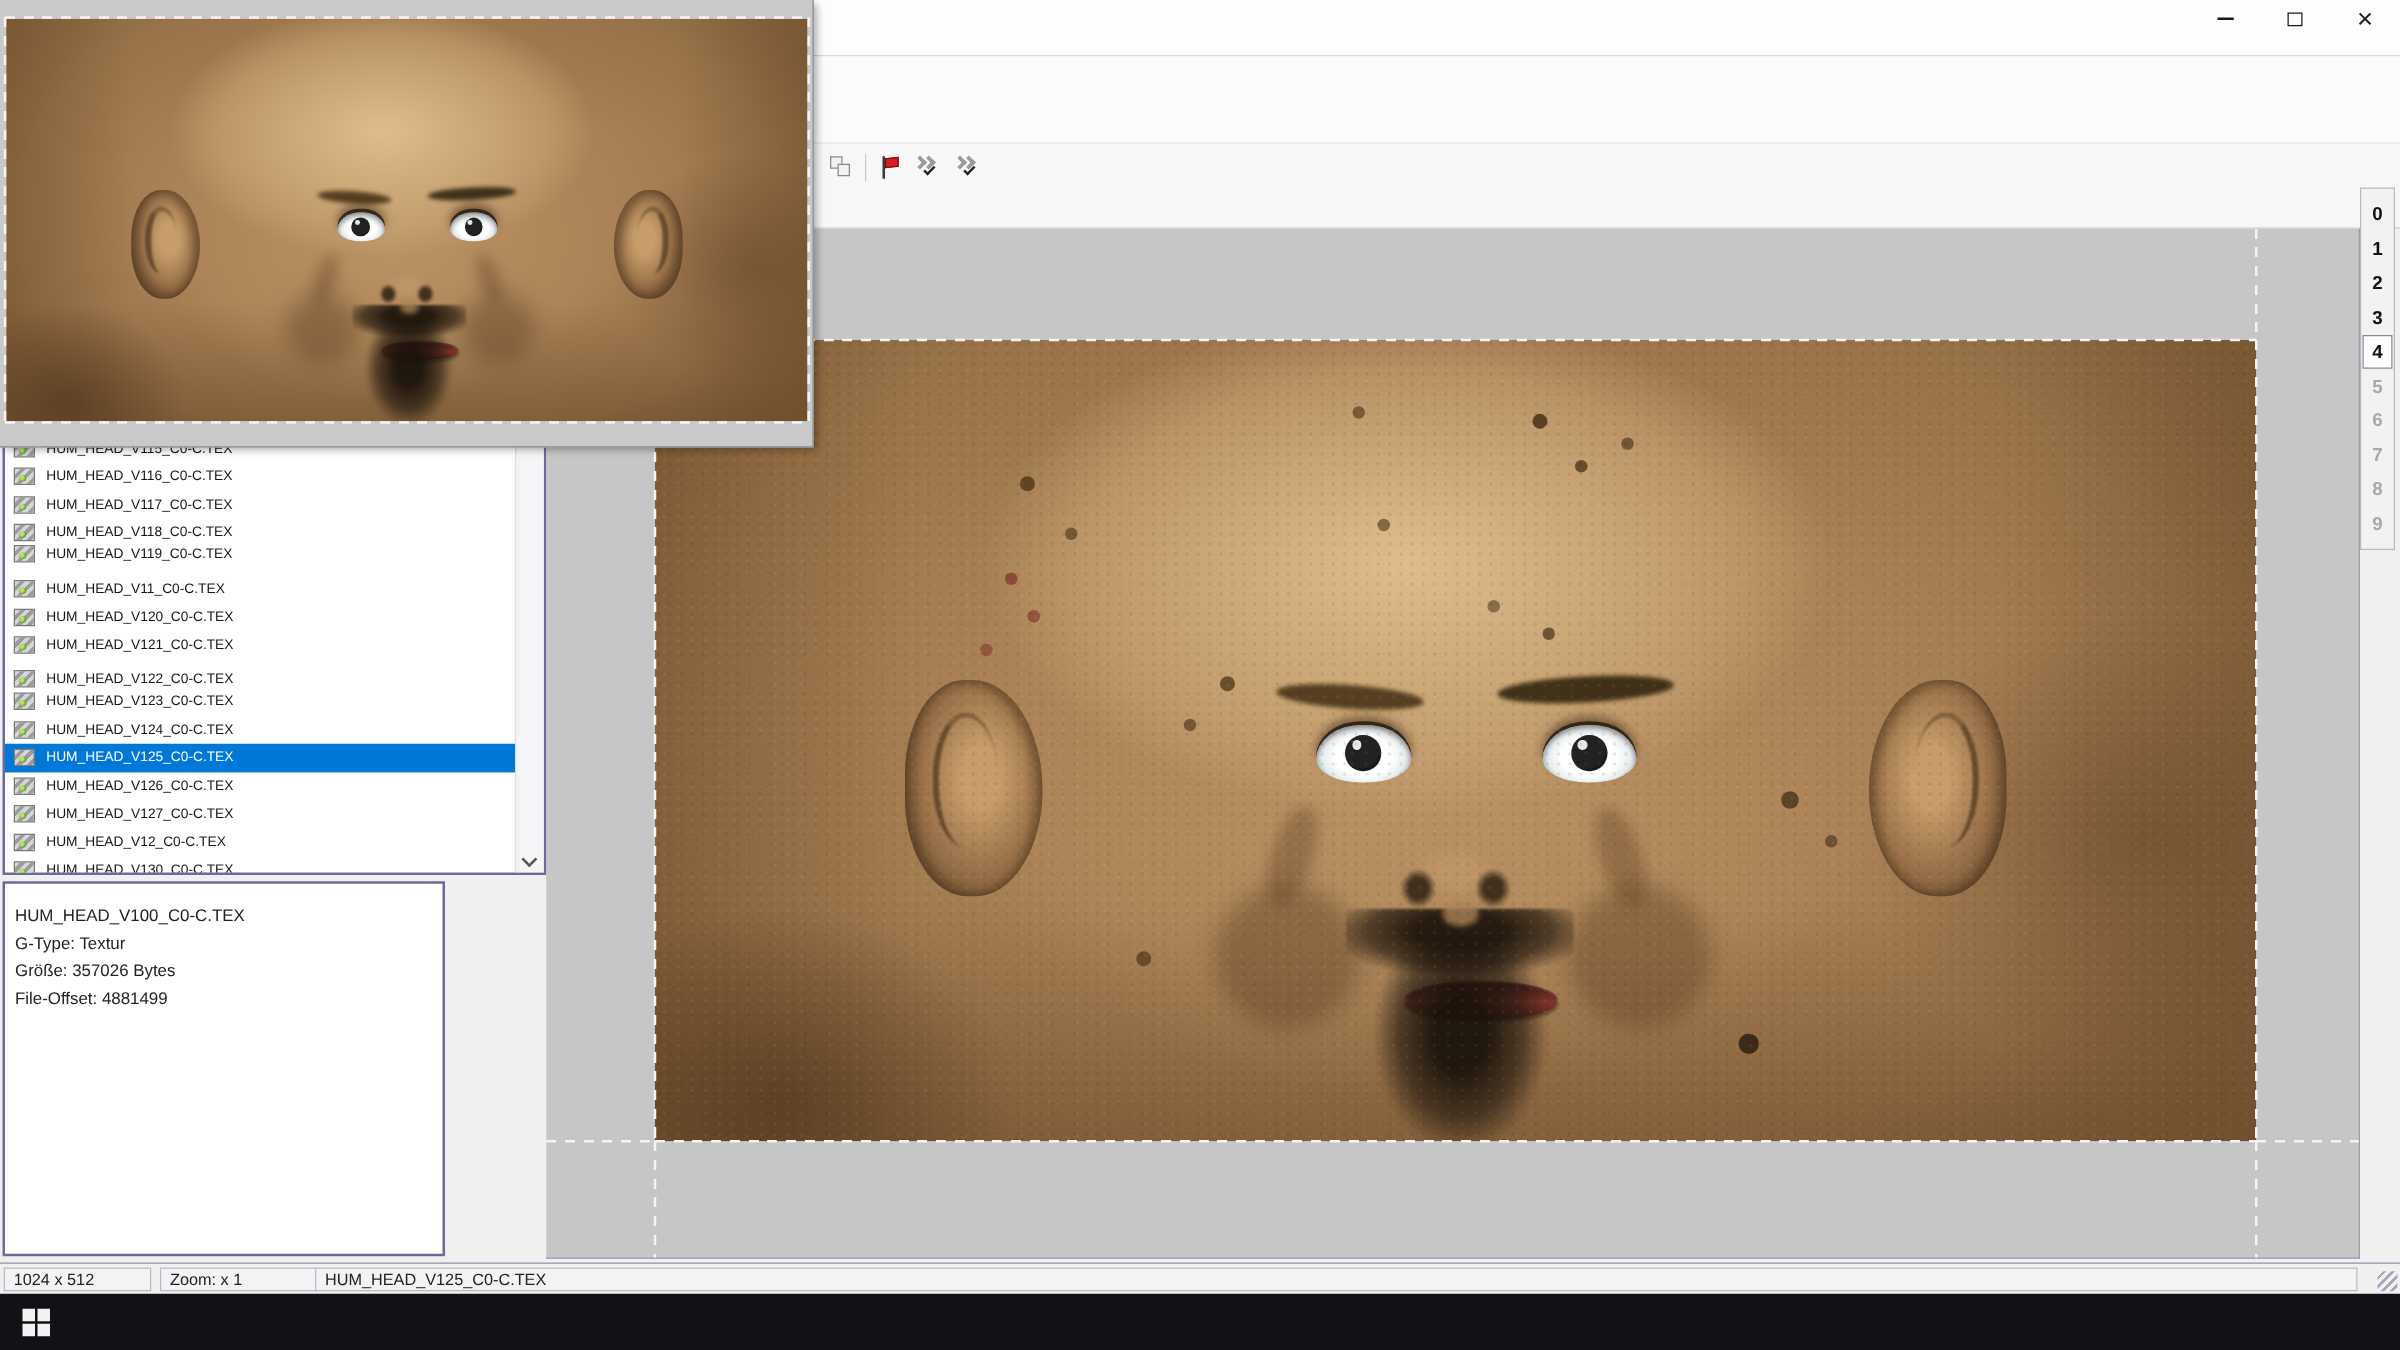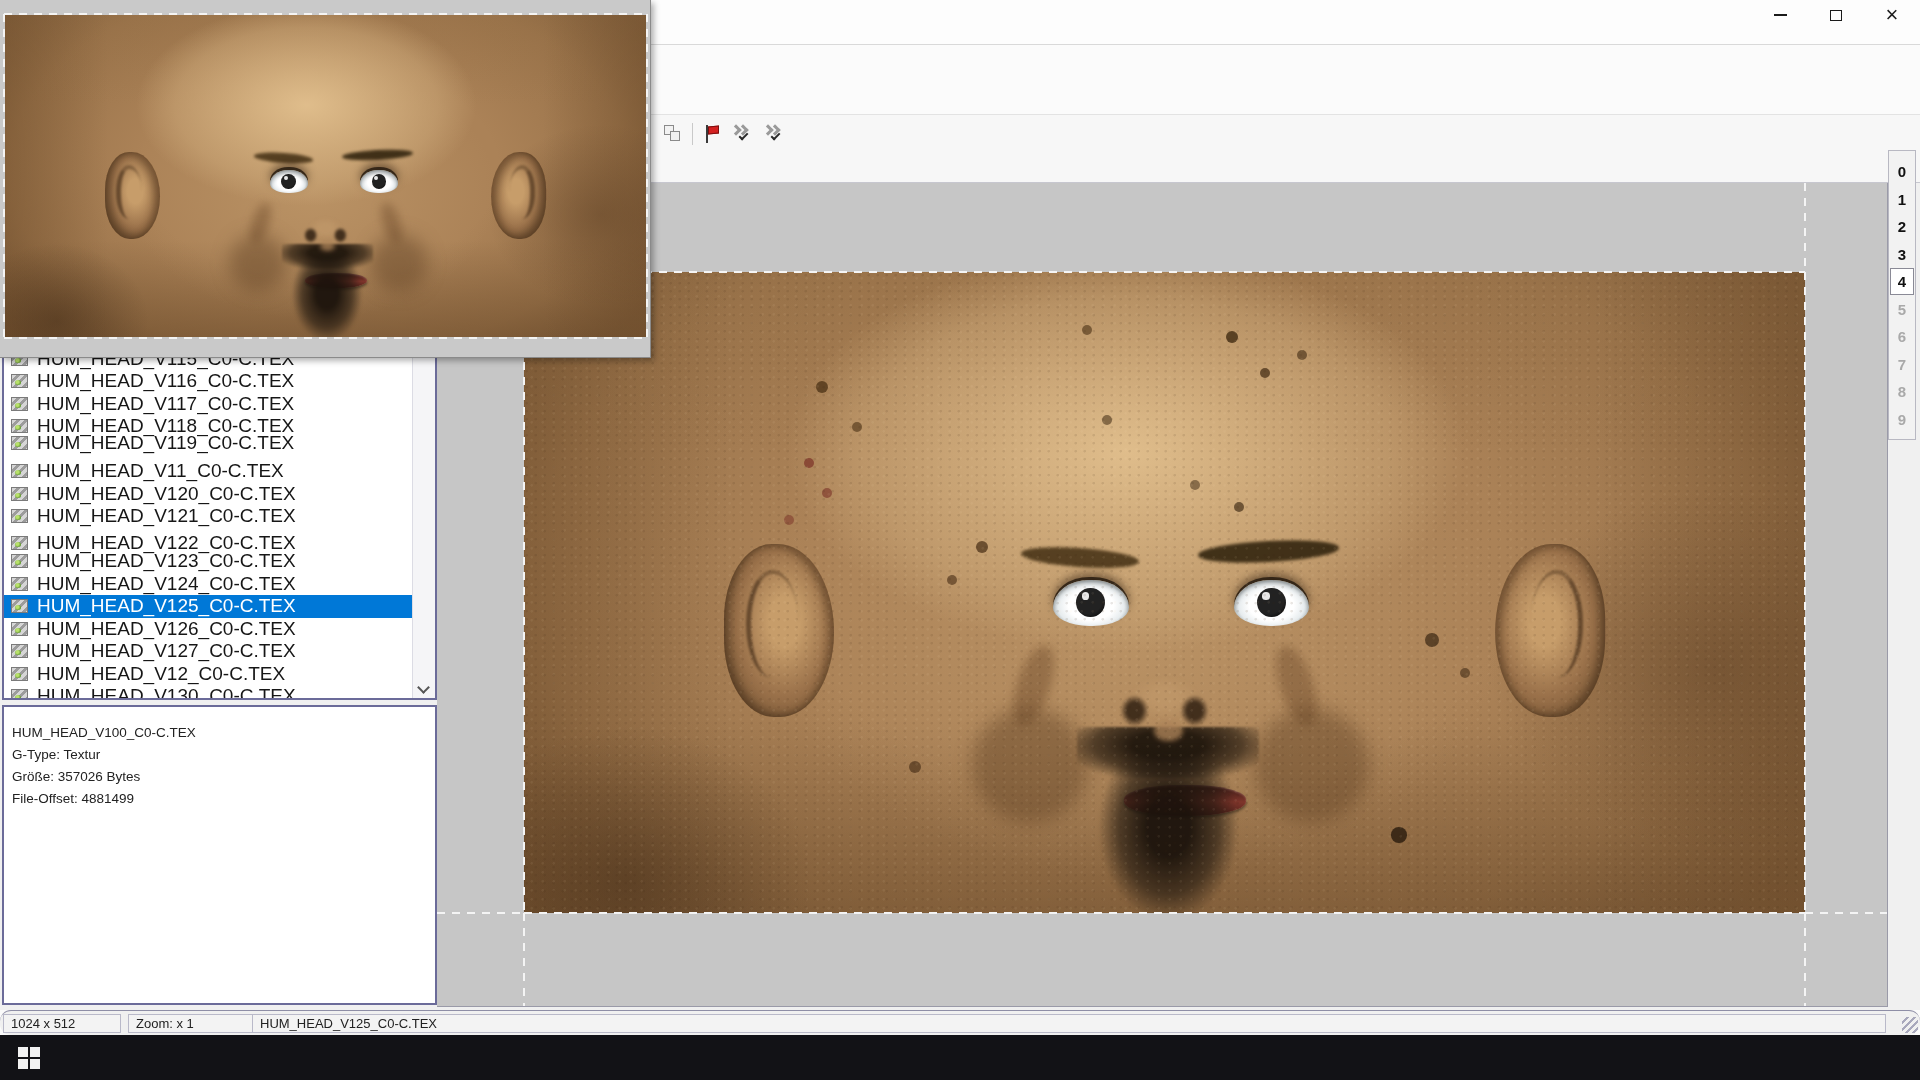--- a/index.html
+++ b/index.html
@@ -115,30 +115,30 @@
 
   
   .list-box { position:absolute; left:2px; top:345px; width:435px; height:355px; background:#fff; border:2px solid #6b6b99; overflow:hidden; }
   .list-rows { position:absolute; left:0; top:0; width:408px; }
   .list-row { position:absolute; left:0; width:408px; height:22.5px; display:flex; align-items:center; }
   .list-row.selected { background:#0078d7; }
   .row-icon { position:relative; width:17px; height:14px; margin-left:7px; border:1px solid #7a7a7a;
     background:repeating-linear-gradient(135deg,#d6d6d6 0 3px,#9c9c9c 3px 6px); }
   .row-icon:after { content:""; position:absolute; left:3px; top:5px; width:6px; height:5px; border-radius:50%;
     background:radial-gradient(circle at 40% 40%, #b8e06a 30%, #4e8a20 80%); }
-  .row-label { margin-left:9px; font-size:19px; color:#161616; white-space:nowrap; }
+  .row-label { margin-left:9px; font-size:11px; color:#161616; white-space:nowrap; }
   .list-row.selected .row-label { color:#fff; }
   .list-scroll { position:absolute; right:0; top:0; width:23px; height:351px; background:#f5f5f7; border-left:1px solid #dcdce4; }
   .scroll-down { position:absolute; left:6px; bottom:6px; width:9px; height:9px; border-right:2px solid #555; border-bottom:2px solid #555; transform:rotate(45deg); }
 
-  .info-box { position:absolute; left:2px; top:705px; width:435px; height:300px; background:#fff; border:2px solid #6b6b99; }
+  .info-box { position:absolute; left:2px; top:705px; width:354px; height:300px; background:#fff; border:2px solid #6b6b99; }
   .info-line { position:absolute; left:8px; font-size:13.5px; color:#222; white-space:nowrap; }
 
   
-  .statusbar { position:absolute; left:0; top:1010px; width:1920px; height:25px; background:#f0f0f0; border-top:1px solid #8e8ea6;border-radius:11px; }
+  .statusbar { position:absolute; left:0; top:1010px; width:1920px; height:25px; background:#f0f0f0; border-top:1px solid #8e8ea6; }
   .sb-cell { position:absolute; top:3px; height:19px; border:1px solid #b9b9c9; background:#f3f3f3;
              font-size:13px; color:#222; display:flex; align-items:center; padding-left:7px; white-space:nowrap; }
   .grip { position:absolute; right:2px; top:6px; width:16px; height:16px;
           background:repeating-linear-gradient(135deg, rgba(0,0,0,0) 0 3px, #a8a8bc 3px 5px); }
 
   
   .preview-win { position:absolute; left:0; top:0; width:651px; height:358px; background:#c9c9c9;
                  border-right:1px solid #8a8a8a; border-bottom:1px solid #8a8a8a; box-shadow:3px 3px 6px rgba(0,0,0,.3); }
   .preview-img { position:absolute; left:5px; top:15px; width:641px; height:322px; overflow:hidden; }
 

